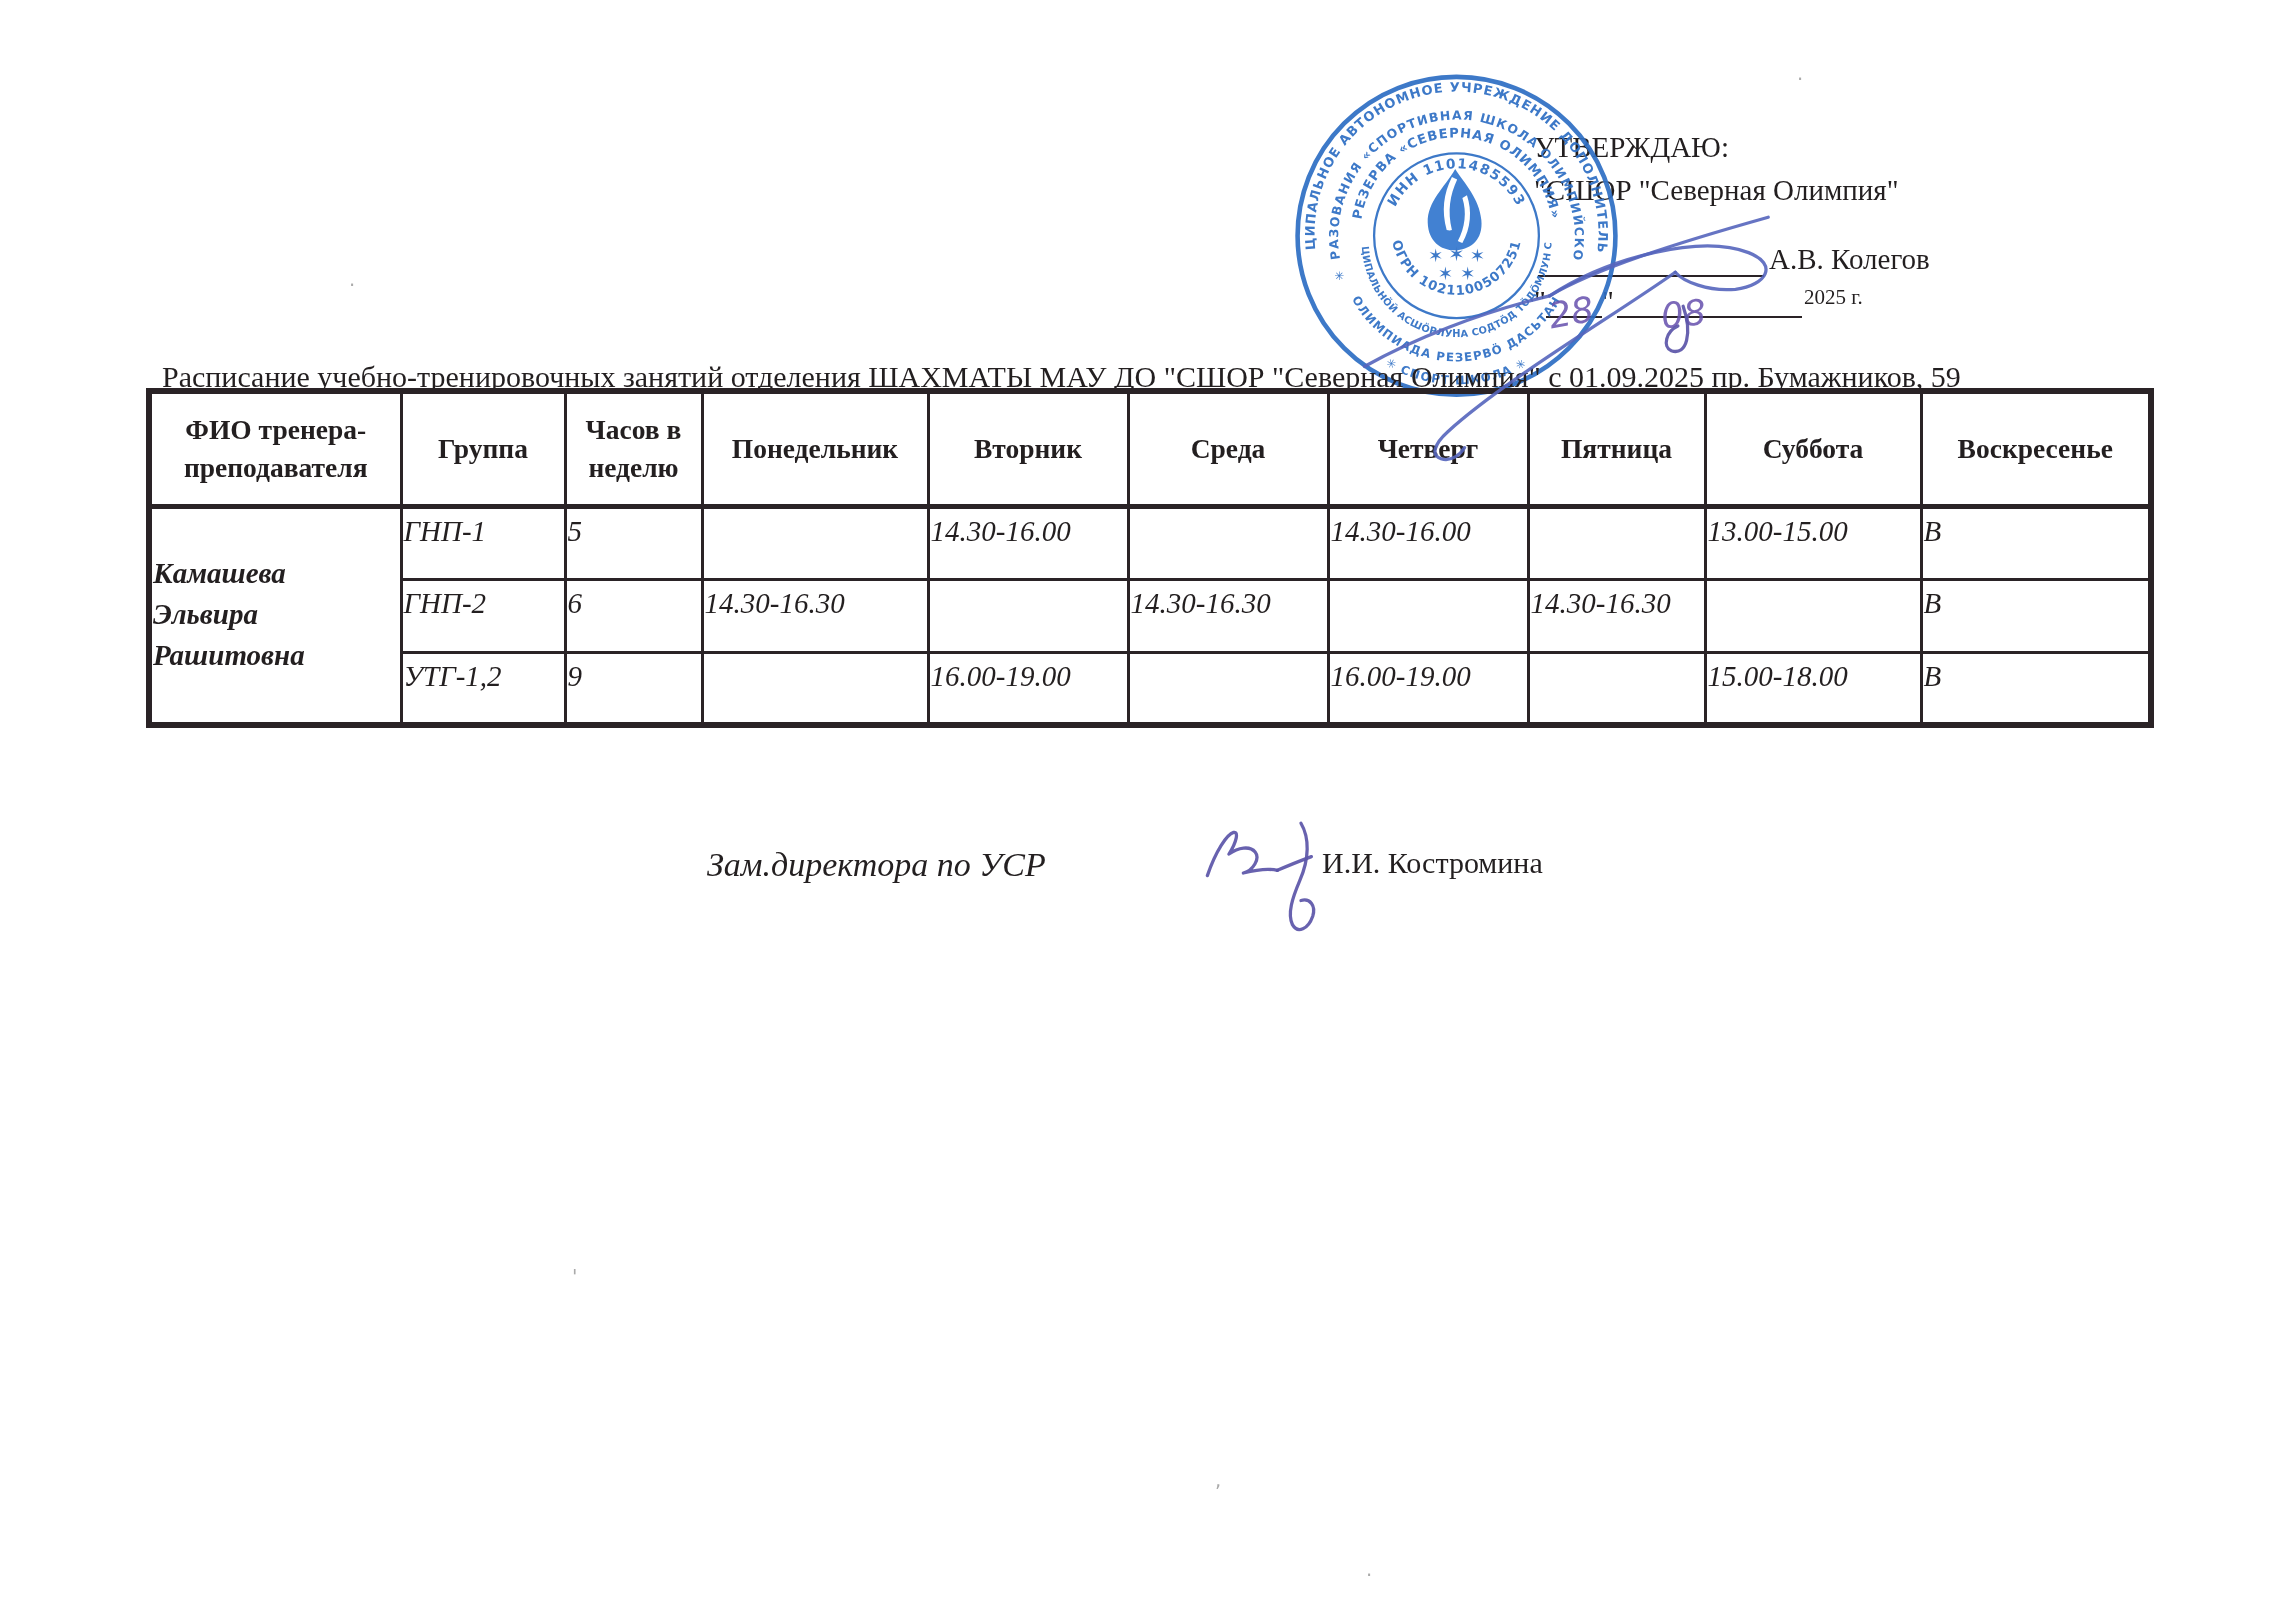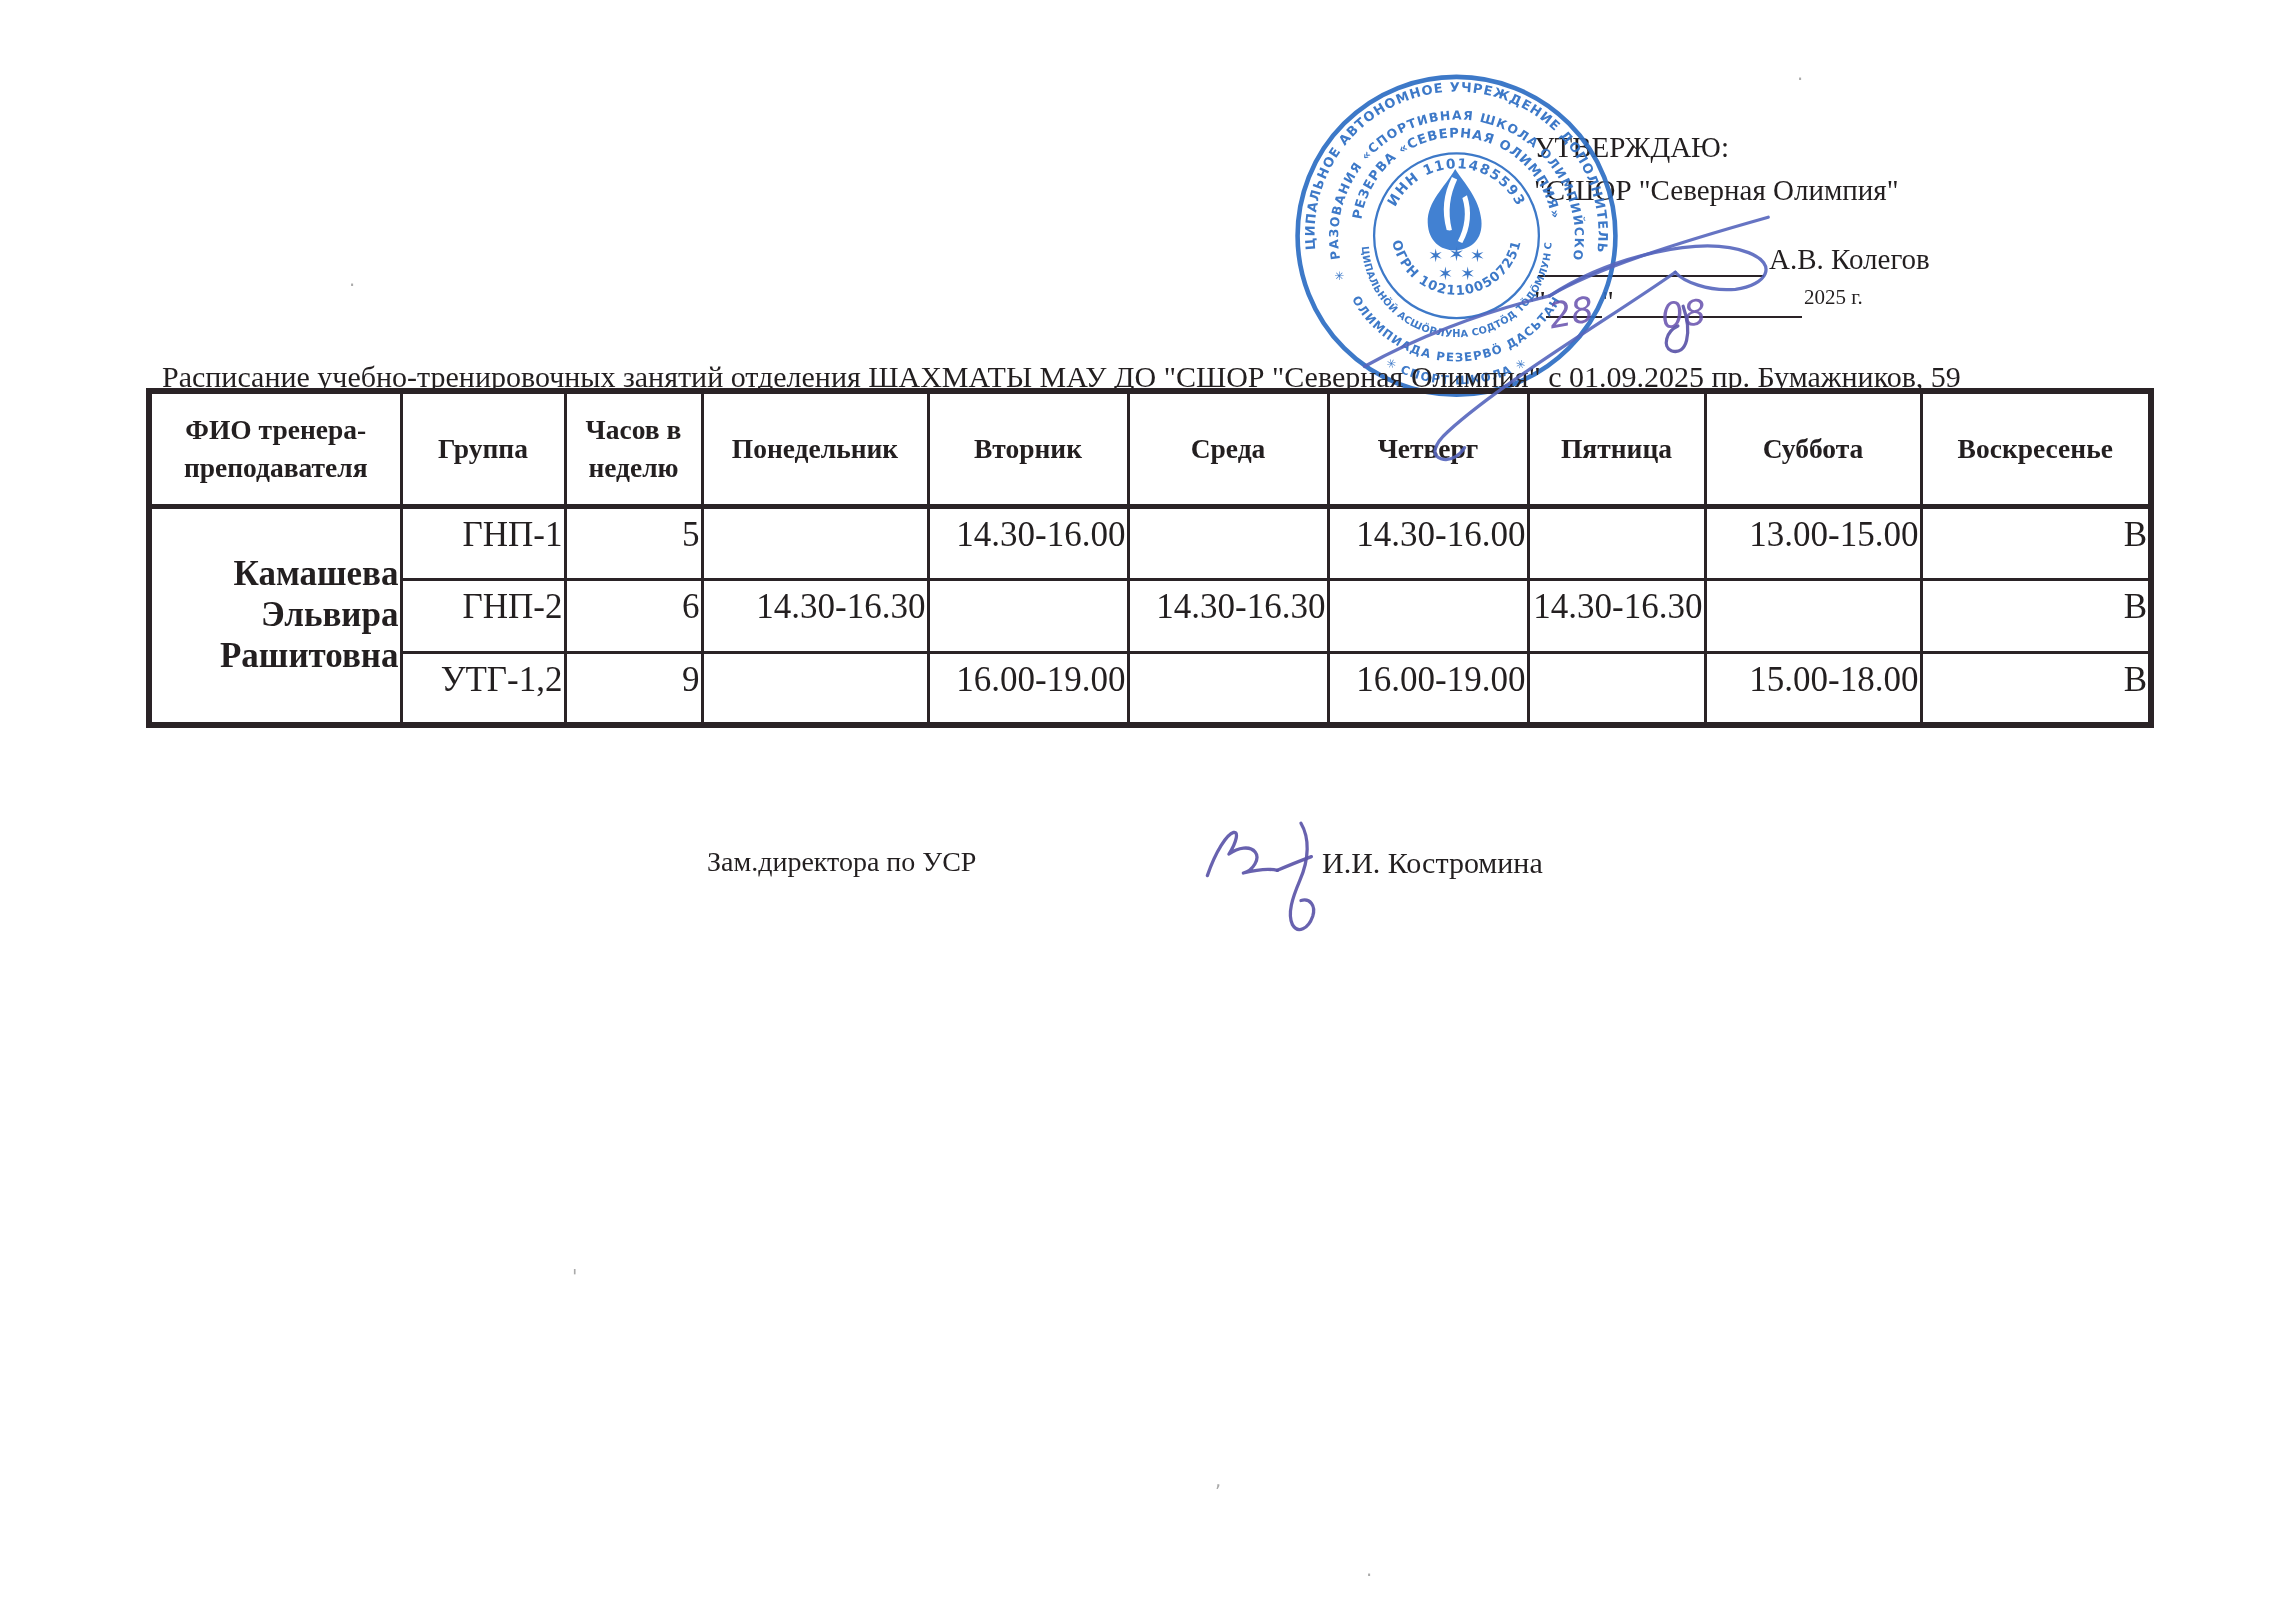--- a/index.html
+++ b/index.html
@@ -28,24 +28,24 @@
   .star{font-size:30px;letter-spacing:0;}
   .star2{font-size:28px;}
   
   .doc-title{position:absolute;left:162px;top:360px;font-size:30px;white-space:nowrap;}
   
   .sched{position:absolute;left:146px;top:388px;border-collapse:collapse;table-layout:fixed;width:2001px;}
   .sched,.sched th,.sched td{border:3.3px solid #2a2326;}
   .sched{border-width:6.5px;}
   .sched thead th{border-bottom-width:5.9px;}
   .sched th{font-size:27.5px;font-weight:bold;text-align:center;vertical-align:middle;padding:2.6px 6.5px;line-height:38px;}
-  .sched td{font-size:35px;text-align:right;vertical-align:top;padding-top:6.5px;}
+  .sched td{font-size:29px;text-align:left;vertical-align:top;padding-top:6.5px;font-style:italic;}
   .trainer-cell{font-weight:bold;vertical-align:middle !important;line-height:41px;padding-top:0 !important;}
   
-  .footer-role{position:absolute;left:707px;top:846px;font-size:28px;white-space:nowrap;}
+  .footer-role{position:absolute;left:707px;top:846px;font-size:34px;white-space:nowrap;font-style:italic;}
   .footer-name{position:absolute;left:1322px;top:846px;font-size:30px;white-space:nowrap;}
   
   .ink{position:absolute;left:0;top:0;width:2295px;height:1602px;pointer-events:none;}
   .ink path{fill:none;stroke-linecap:round;stroke-linejoin:round;}
   .ink .sig-blue{stroke:#5565bd;stroke-width:5;opacity:.9;}
   .ink .sig-violet{stroke:#5b55a8;stroke-width:5;opacity:.92;}
   .ink text{font-family:"DejaVu Sans", sans-serif;font-style:italic;fill:#6a55b0;opacity:.88;}
   
   .speck{position:absolute;color:#8e8e8e;font-size:19.6px;opacity:.75;font-family:"DejaVu Sans", sans-serif;}
 </style>

